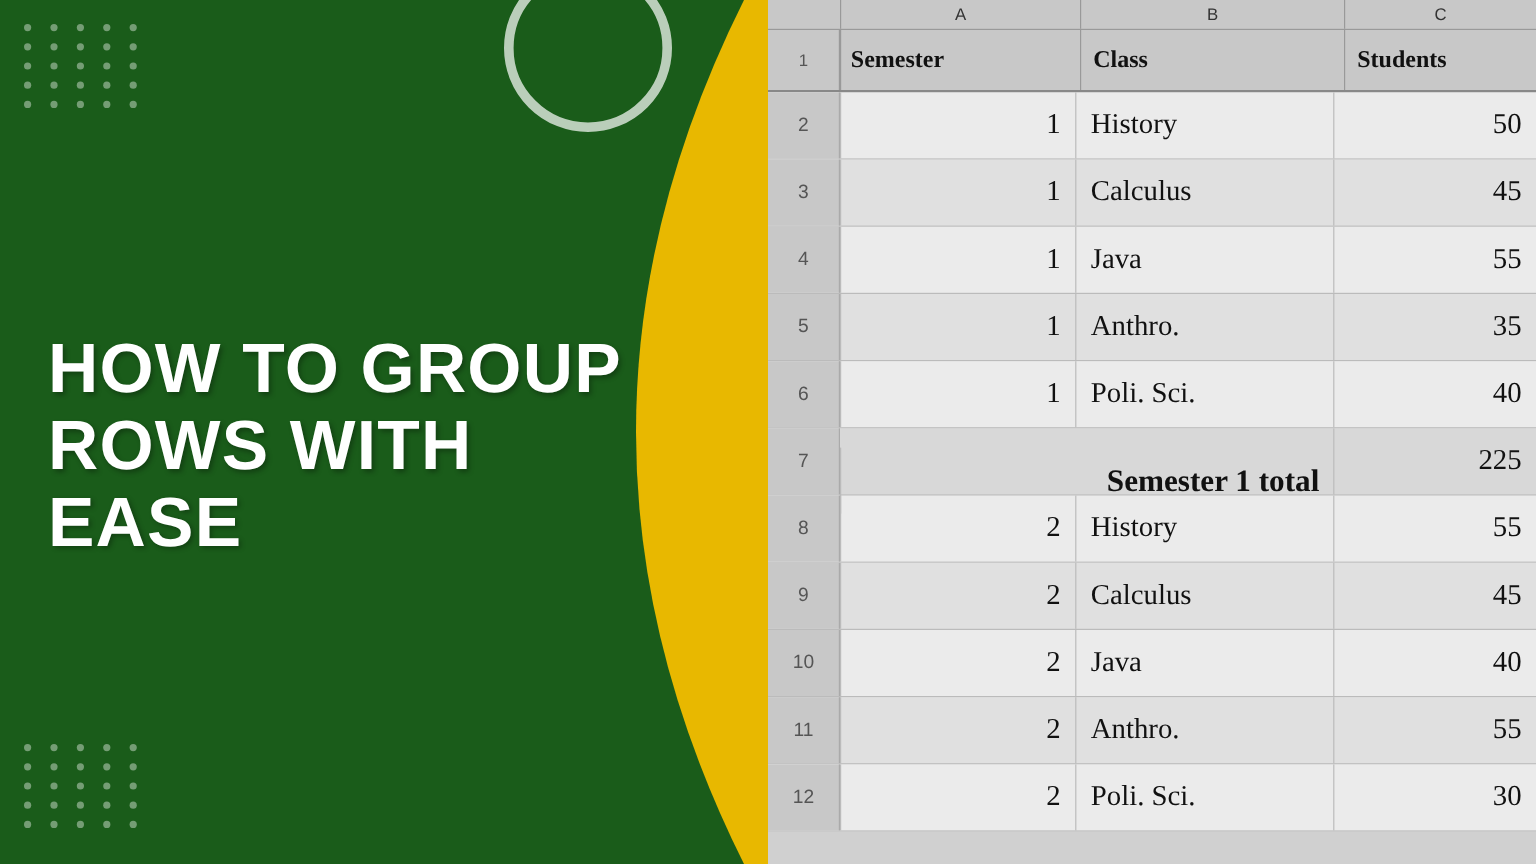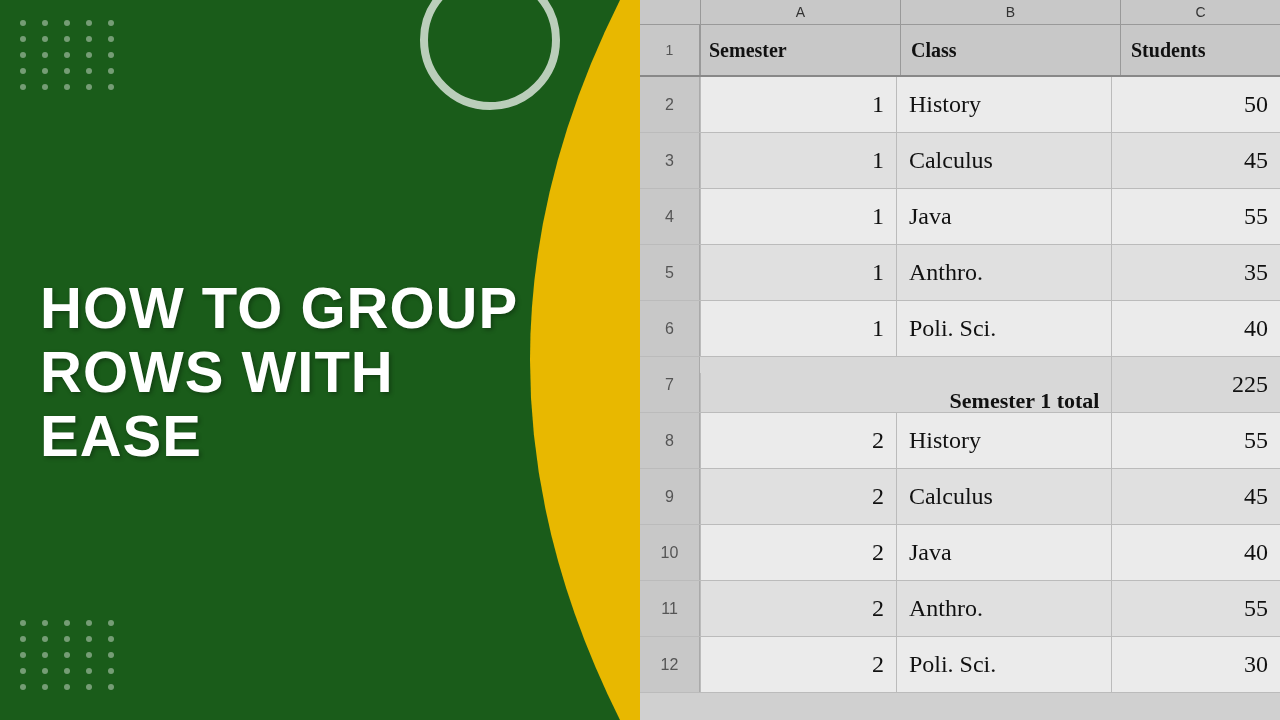--- a/index.html
+++ b/index.html
@@ -340,21 +340,21 @@
       <div class="data-cell cell-students">35</div>
     </div>
         <div class="data-row">
       <div class="row-num-cell">6</div>
       <div class="data-cell cell-semester">1</div>
       <div class="data-cell cell-class">Poli. Sci.</div>
       <div class="data-cell cell-students">40</div>
     </div>
         <div class="data-row total-row">
       <div class="row-num-cell">7</div>
-      <div class="data-cell cell-semester" style="width:420px; padding-left:12px; font-weight:bold; font-size:22px;margin-top:32px;">Semester 1 total</div>
+      <div class="data-cell cell-semester" style="width:420px; padding-left:12px; font-weight:bold; font-size:26px;margin-top:32px;">Semester 1 total</div>
       <div class="data-cell cell-students">225</div>
     </div>
         <div class="data-row">
       <div class="row-num-cell">8</div>
       <div class="data-cell cell-semester">2</div>
       <div class="data-cell cell-class">History</div>
       <div class="data-cell cell-students">55</div>
     </div>
         <div class="data-row">
       <div class="row-num-cell">9</div>

